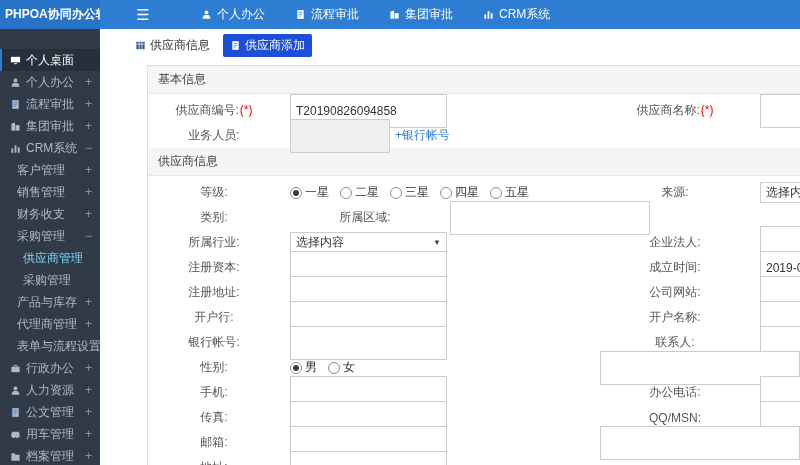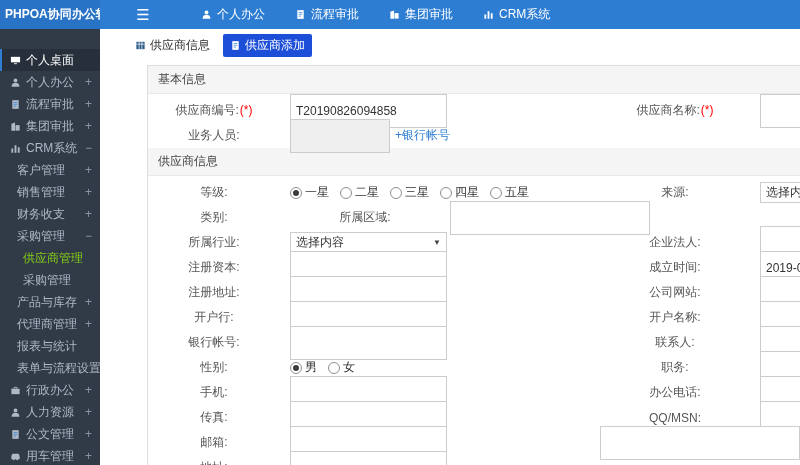--- a/index.html
+++ b/index.html
@@ -16,21 +16,21 @@
   .nav-caret{font-size:9px;margin-left:2px}
   .icon{display:inline-flex;align-items:center;line-height:1}
 
   
   .main{display:flex;height:436px}
   .sidebar{width:100px;background:#313b47;color:#aeb9c6;flex-shrink:0;padding-top:20px;overflow:hidden}
   .side-item{height:22px;display:flex;align-items:center;gap:5px;padding-left:10px;cursor:pointer;white-space:nowrap}
   .side-item.lvl1{padding-left:17px}
   .side-item.lvl2{padding-left:23px}
   .side-item.active{background:#272f3a;color:#fff;box-shadow:inset 2px 0 0 #2d7dd2}
-  .side-item.current{color:#84cc16}
+  .side-item.current{color:#7dd3fc}
   .expand{margin-left:auto;padding-right:8px;color:#8794a3}
 
   .content{flex:1;overflow:hidden;background:#fff}
   .tab-bar{height:32px;display:flex;align-items:center;padding-left:28px;gap:6px}
   .tab{display:flex;align-items:center;gap:4px;padding:3px 7px;color:#333;cursor:pointer;white-space:nowrap}
   .tab .icon{color:#2b5b87}
   .tab.active{background:#1d4ed8;color:#fff;border-radius:2px}
   .tab.active .icon{color:#fff}
 
   
@@ -178,23 +178,20 @@
       </div>
       <div class="side-item lvl1">
         <span>产品与库存</span>
         <span class="expand">+</span>
       </div>
       <div class="side-item lvl1">
         <span>代理商管理</span>
         <span class="expand">+</span>
       </div>
       <div class="side-item lvl1">
-        <span>报表与统计</span>
-      </div>
-      <div class="side-item lvl1">
         <span>表单与流程设置+</span>
       </div>
       <div class="side-item lvl0">
         <span class="icon">
           <svg viewBox="0 0 24 24" width="11" height="11" fill="currentColor">
             <path d="M3 8h18v12H3z"></path>
             <path d="M9 8V5h6v3" fill="none" stroke="currentColor" stroke-width="2"></path>
           </svg>
         </span>
         <span>行政办公</span>
@@ -378,21 +375,20 @@
           <div class="ffield left">
             <label class="ropt">
               <span class="radio checked"></span>
               <span>男</span>
             </label>
             <label class="ropt">
               <span class="radio"></span>
               <span>女</span>
             </label>
           </div>
-          <div class="flabel right"><span>职务:</span></div>
           <div class="ffield right">
             <input class="finput" value="" style="">
           </div>
         </div>
         <div class="frow">
           <div class="flabel left"><span>手机:</span></div>
           <div class="ffield left">
             <input class="finput" value="" style="">
           </div>
           <div class="flabel right"><span>办公电话:</span></div>

